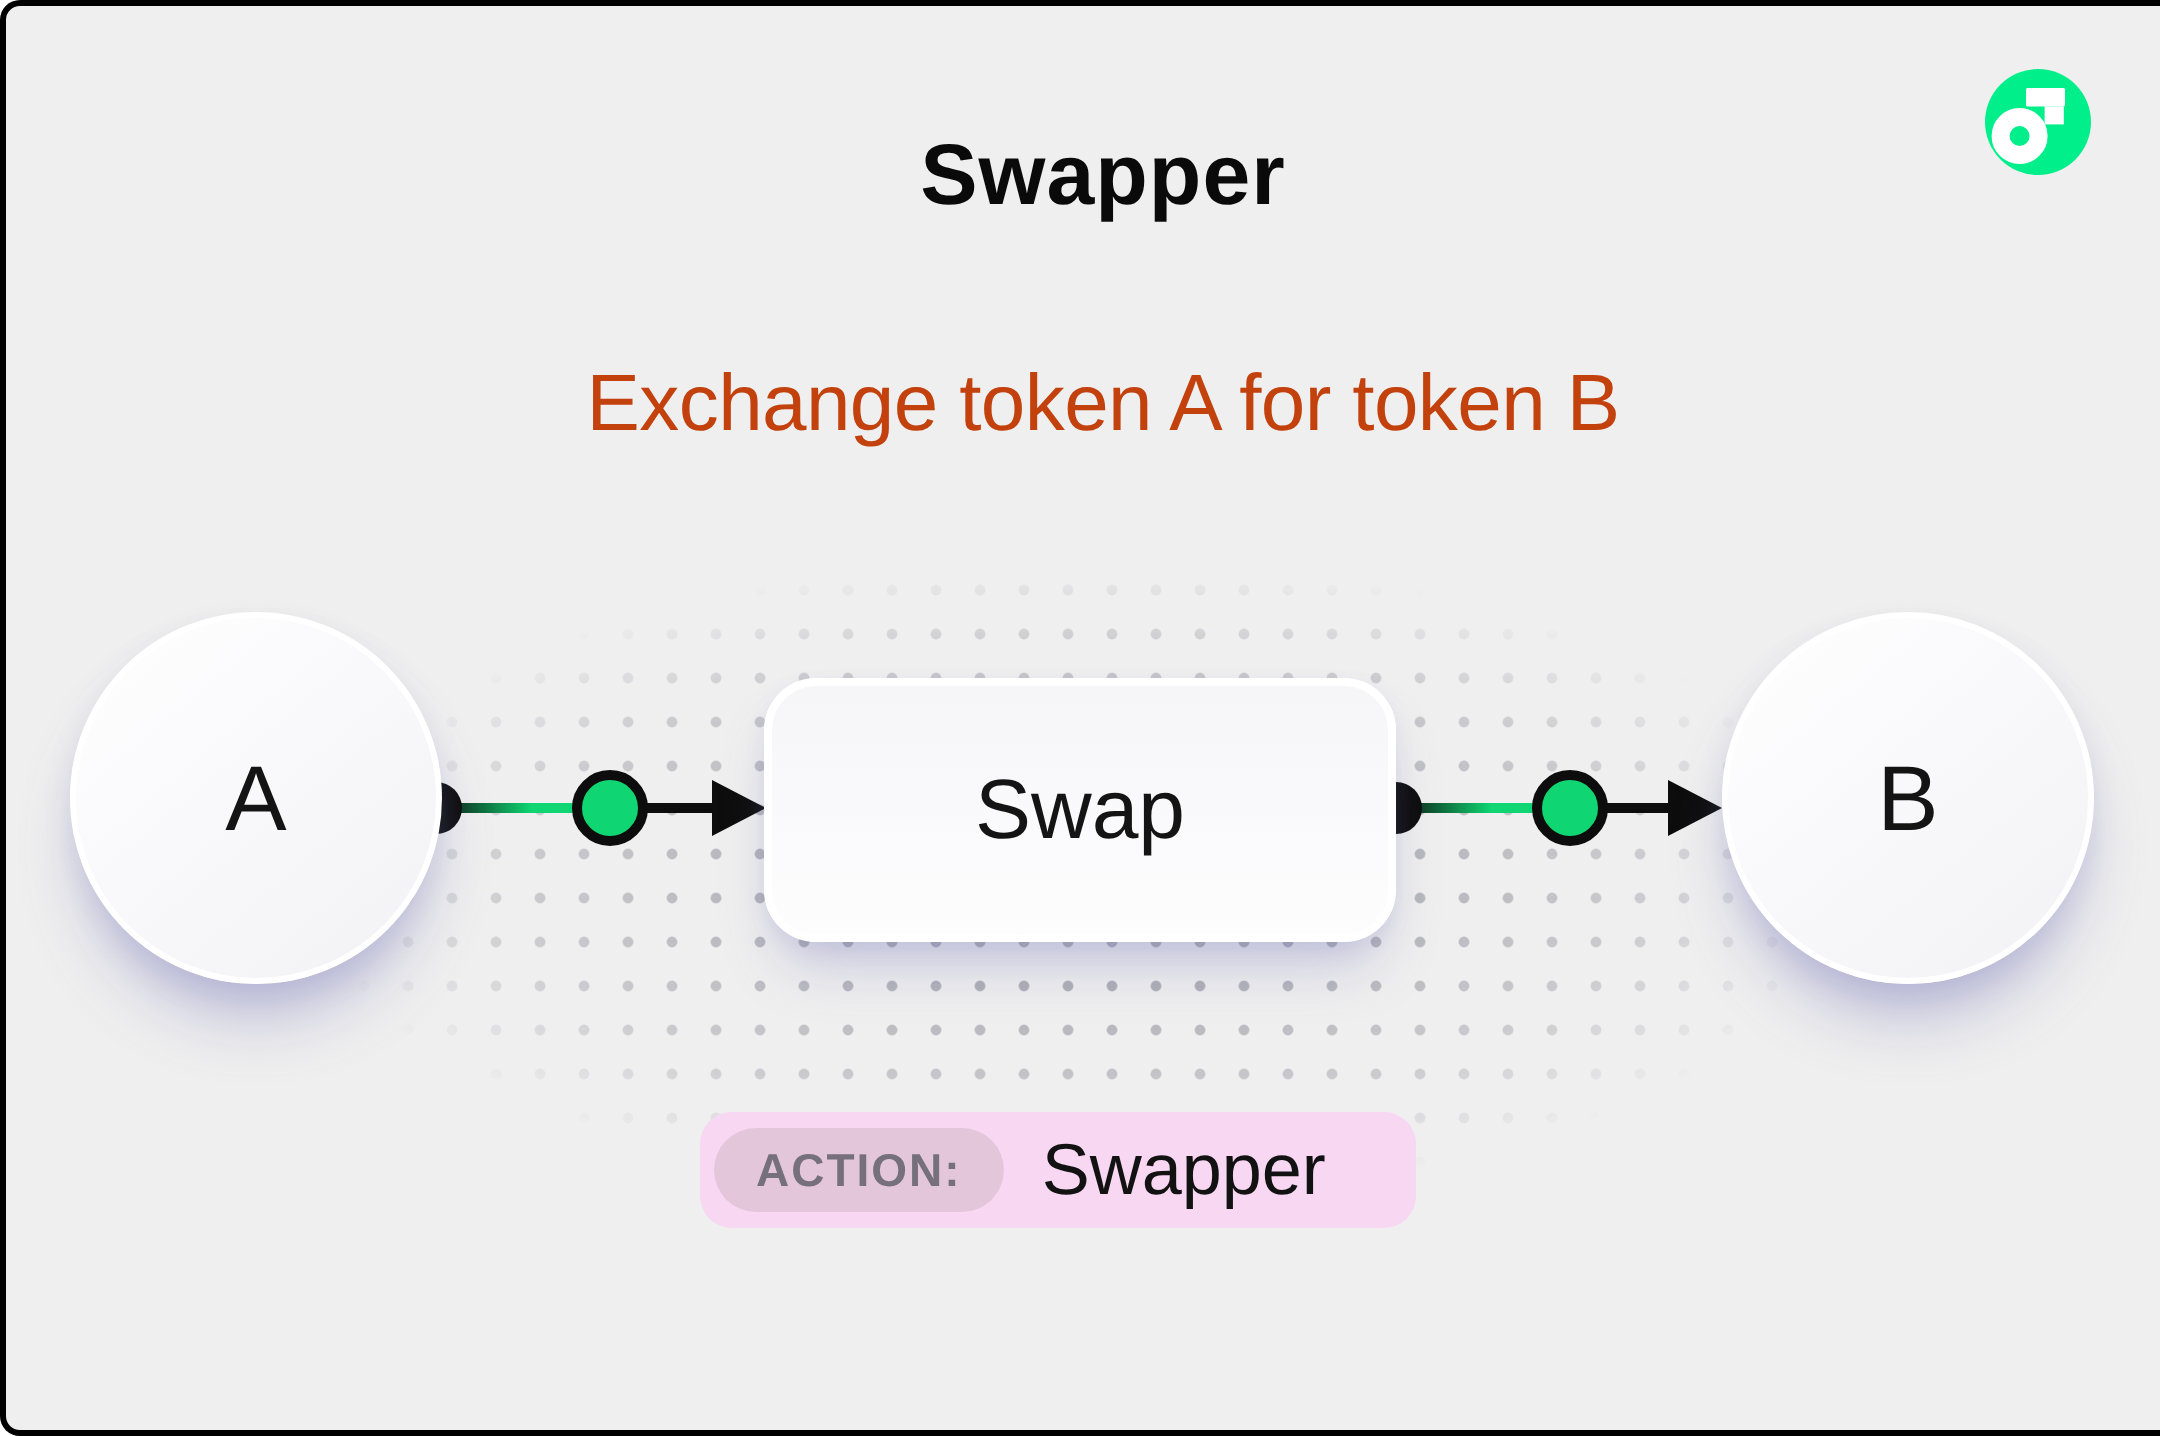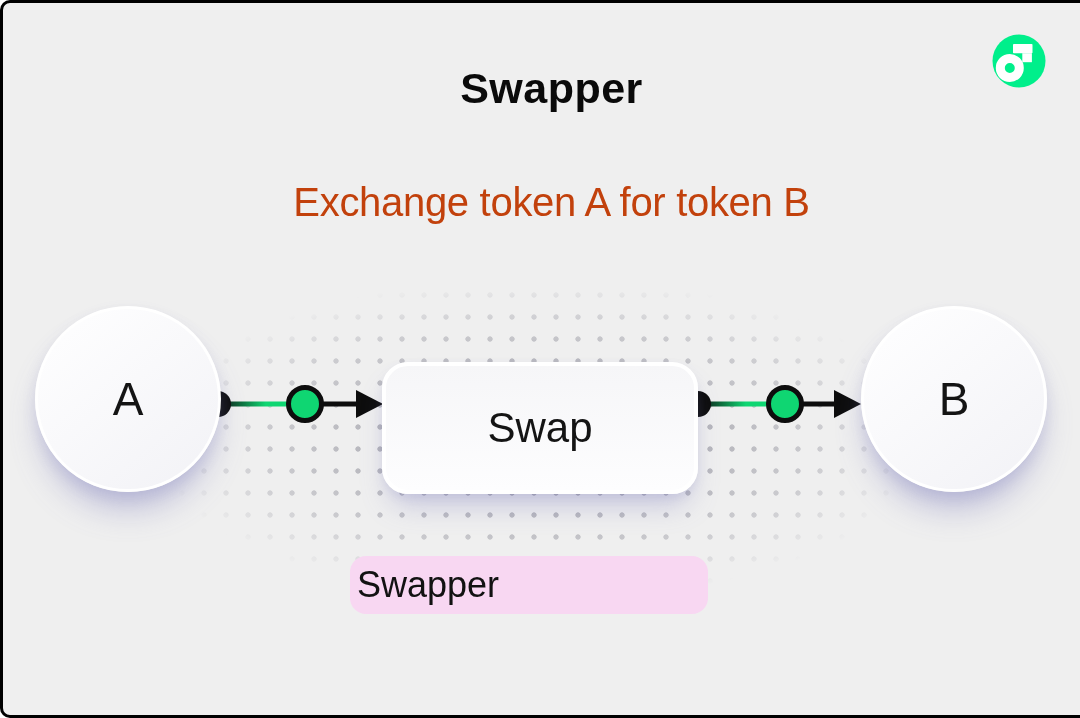--- a/index.html
+++ b/index.html
@@ -43,21 +43,20 @@
     font-size:46px;
   }
   .node-a{left:35px;top:306px;}
   .node-b{left:861px;top:306px;}
   .swap-box{
     left:382px;top:339px;width:316px;height:132px;border-radius:26px;
     background:linear-gradient(180deg,#f6f6f8 0%,#fdfdfe 100%);
     border:4px solid #ffffff;box-sizing:border-box;
     box-shadow:0 18px 28px -8px rgba(116,116,184,.35), 0 4px 10px rgba(116,116,184,.10);
     font-size:42px;
-    margin-top:23px;
   }
   .action-badge{
     position:absolute;left:350px;top:556px;width:358px;height:58px;
     background:#f8d7f2;border-radius:16px;
     display:flex;align-items:center;gap:19px;box-sizing:border-box;padding-left:7px;
   }
   .badge-label{
     display:inline-flex;align-items:center;justify-content:center;
     height:42px;padding:0 21px;border-radius:21px;
     background:#e4c6db;color:#76707c;
@@ -120,16 +119,17 @@
 
   <div class="node swap-box">
     <span>Swap</span>
   </div>
 
   <div class="node circle-node node-b">
     <span>B</span>
   </div>
 
   <div class="action-badge">
+    <span class="badge-label">ACTION:</span>
     <span class="badge-value">Swapper</span>
   </div>
 
 </div>
 
 </body></html>

